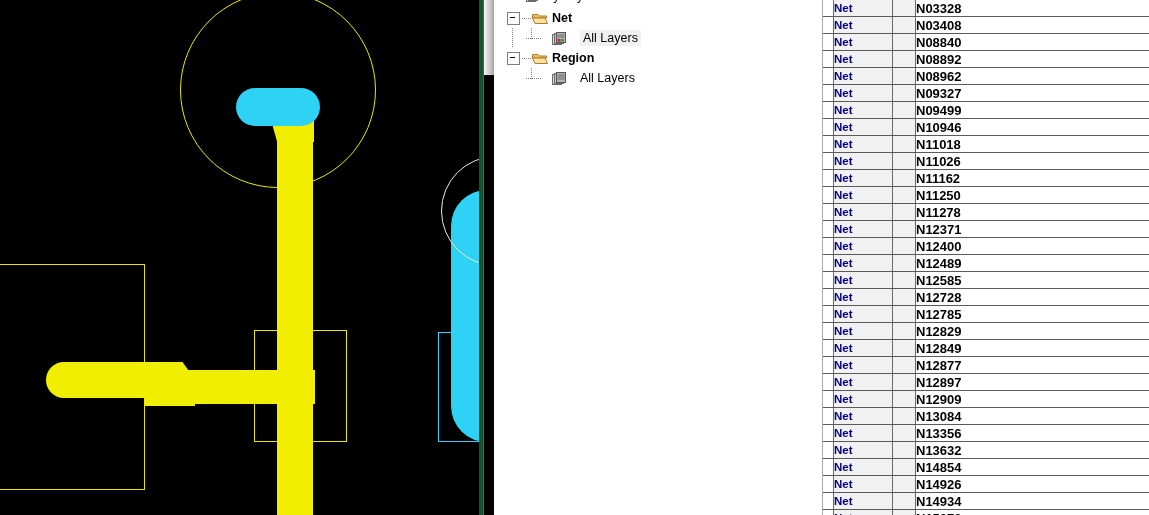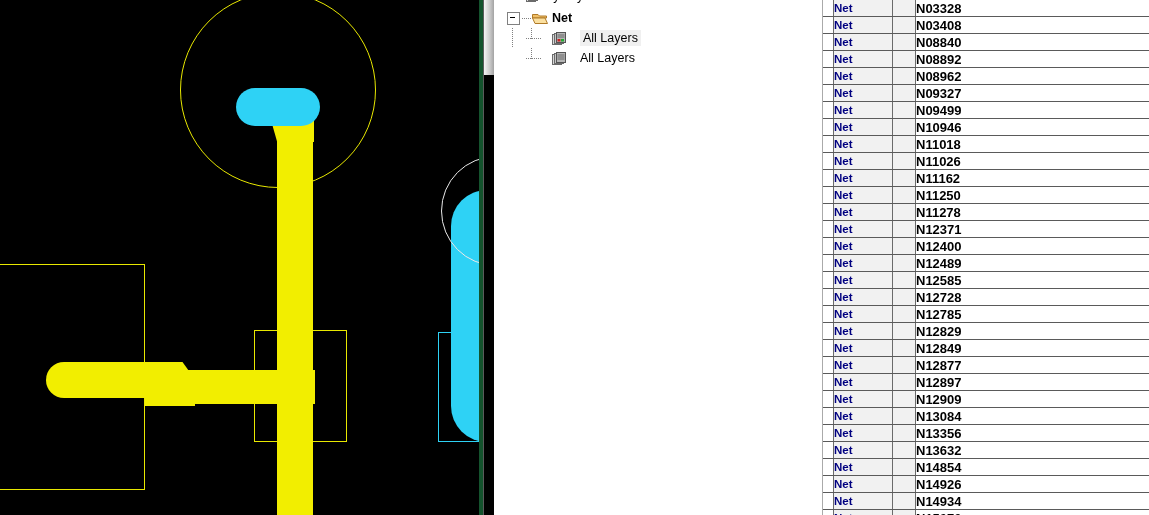--- a/index.html
+++ b/index.html
@@ -369,20 +369,31 @@
           <rect x="4.5" y="1.5" width="9" height="10" fill="#b5b5b5" stroke="#555"></rect>
           <line x1="5.5" y1="4" x2="12.5" y2="4" stroke="#6b6b6b"></line>
           <line x1="5.5" y1="6" x2="12.5" y2="6" stroke="#6b6b6b"></line>
           <rect x="5.5" y="8" width="3" height="2.5" fill="#cc2222"></rect>
           <rect x="9" y="8" width="3" height="2.5" fill="#22aa33"></rect>
         </svg>
       </span>
       <span class="tree-label selected">All Layers</span>
     </div>
 
+    <div class="tree-row level-0">
+      <span class="expander"></span>
+      <span class="dotted-connector"></span>
+      <span class="folder-icon">
+        <svg width="16" height="13" viewBox="0 0 16 13">
+          <path d="M0.5 2.5 L6 2.5 L7.5 4 L14.5 4 L14.5 6 L0.5 6 Z" fill="#f0c068" stroke="#b07a28"></path>
+          <path d="M0.5 6 L3 11.5 L15.5 11.5 L13 6 Z" fill="#fbe0a0" stroke="#b07a28"></path>
+        </svg>
+      </span>
+      <span class="tree-label bold">Region</span>
+    </div>
 
     <div class="tree-row level-1">
       <span class="vline-sub"></span>
       <span class="dotted-leaf"></span>
       <span class="layers-icon">
         <svg width="15" height="14" viewBox="0 0 15 14">
           <rect x="0.5" y="3.5" width="9" height="10" fill="#d9d9d9" stroke="#6b6b6b"></rect>
           <rect x="2.5" y="2.5" width="9" height="10" fill="#c6c6c6" stroke="#6b6b6b"></rect>
           <rect x="4.5" y="1.5" width="9" height="10" fill="#b5b5b5" stroke="#555"></rect>
           <line x1="5.5" y1="4" x2="12.5" y2="4" stroke="#6b6b6b"></line>

